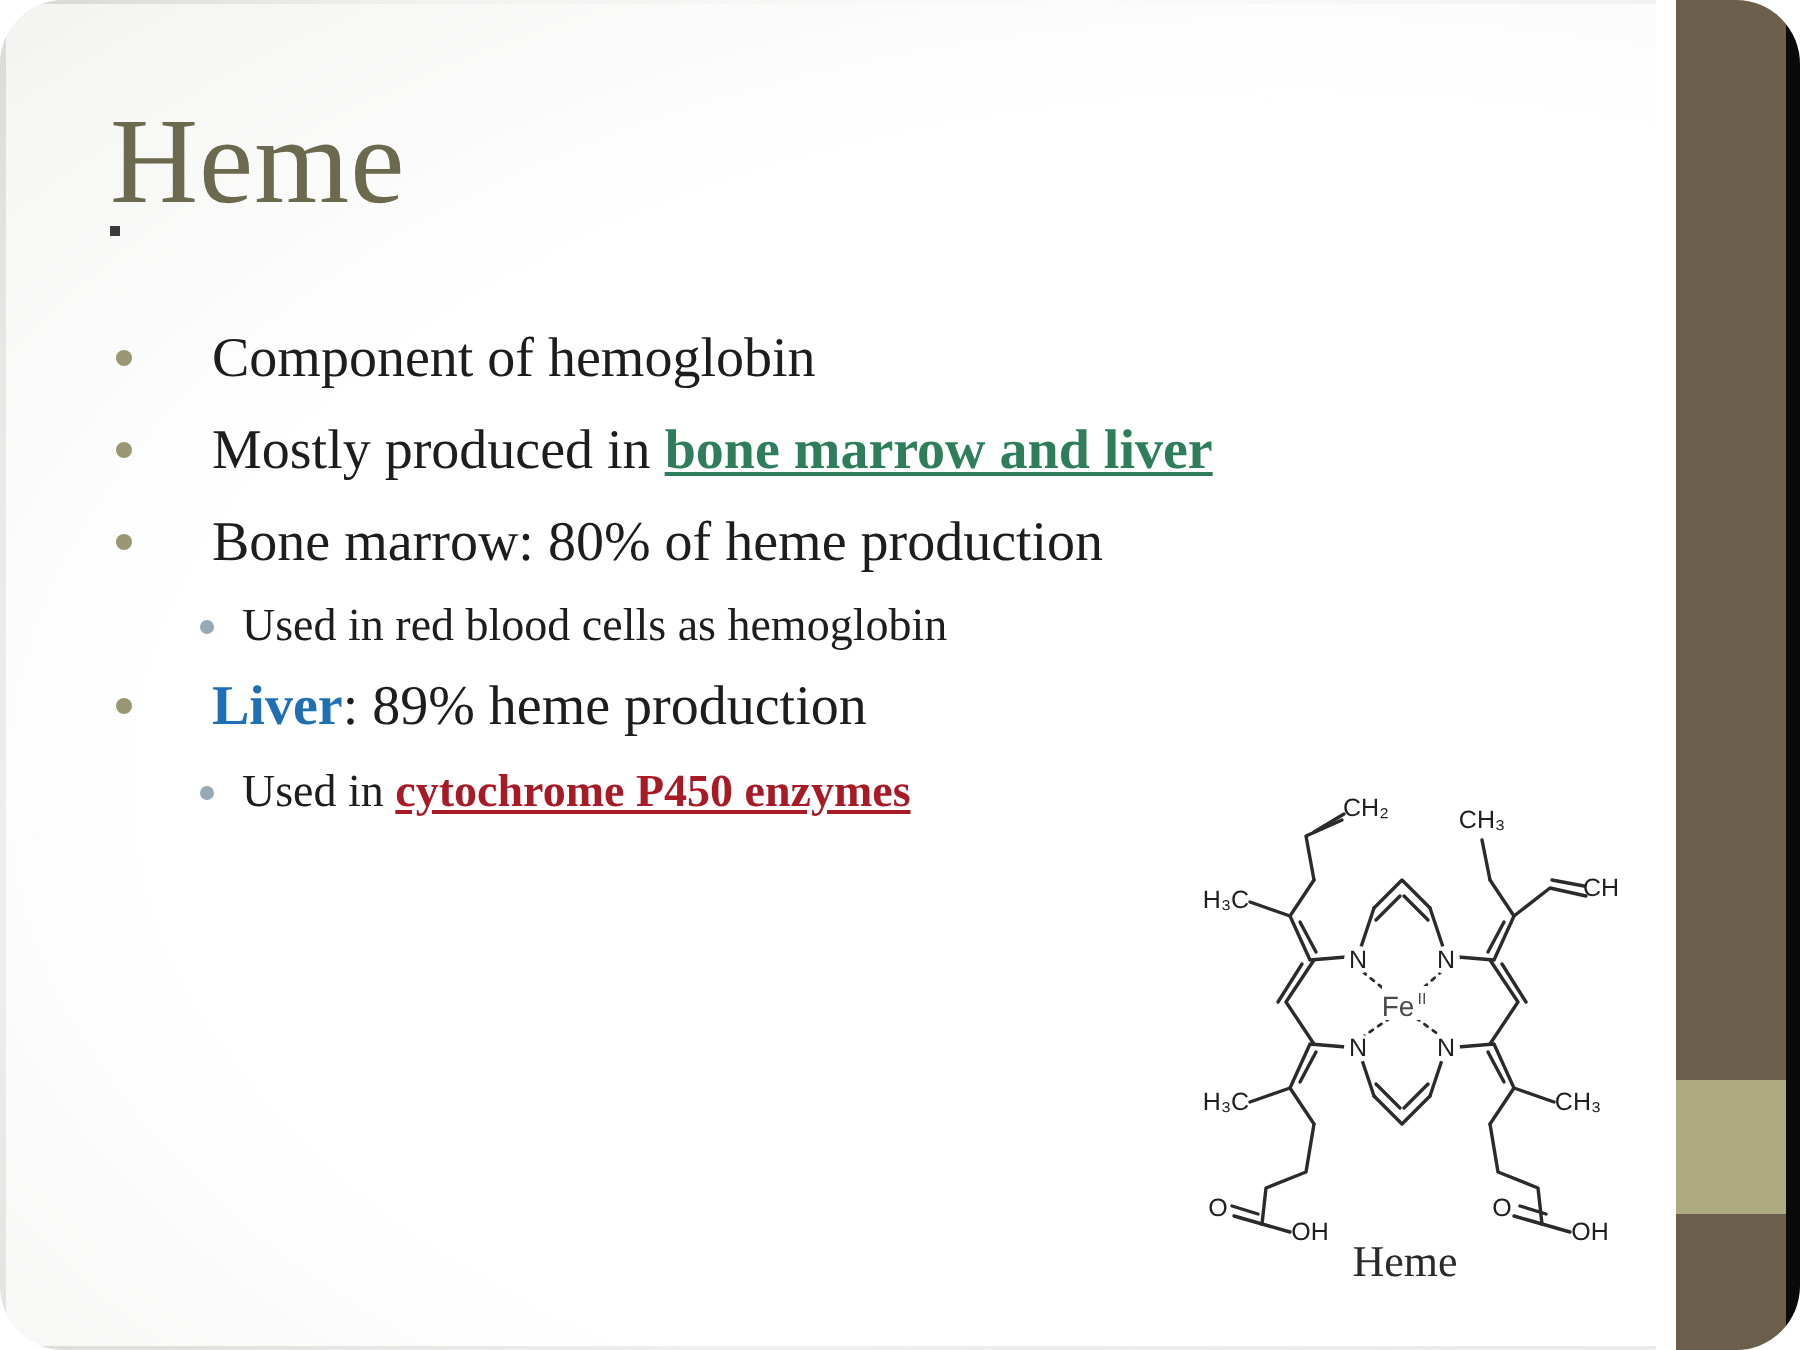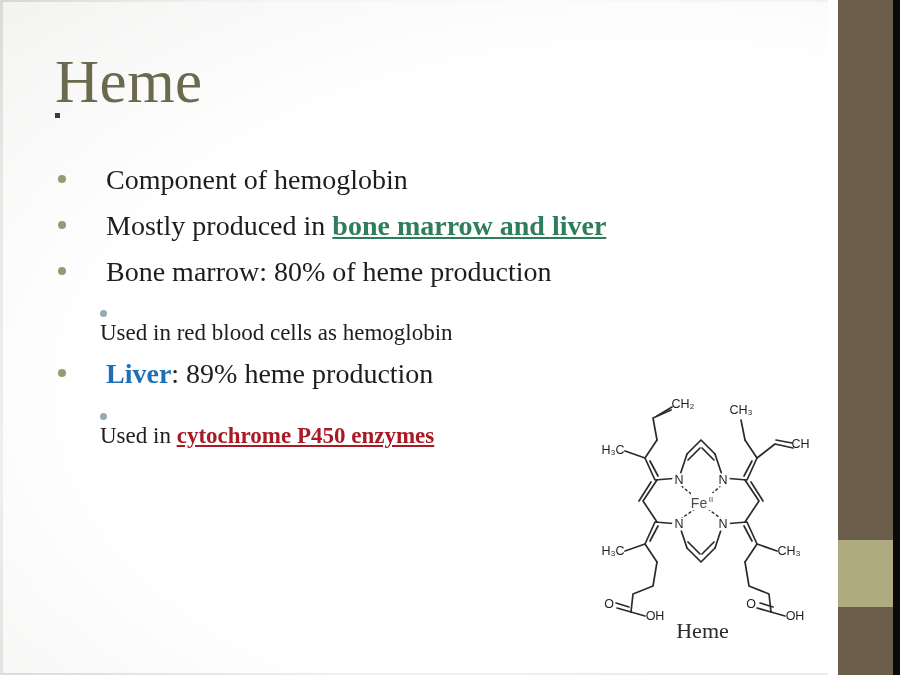--- a/index.html
+++ b/index.html
@@ -6,20 +6,21 @@
   html,body{margin:0;padding:0;}
   body{
     width:900px;height:675px;overflow:hidden;
     font-family:"Liberation Serif", serif;
     background:#ffffff;
   }
   #slide{
     position:relative;width:900px;height:675px;overflow:hidden;
     background:
       radial-gradient(120% 95% at 72% 58%, #ffffff 0%, #ffffff 52%, #f6f6f5 78%, #ececea 100%);
+    border-radius: 32px;
   }
   
   .edge-left{position:absolute;left:0;top:0;width:3px;height:675px;
     background:linear-gradient(180deg,#d9d9d7 0%,#e8e8e6 28%,#efefed 70%,#e2e2e0 100%);}
   .edge-top{position:absolute;left:0;top:0;width:900px;height:2px;
     background:linear-gradient(90deg,#d6d6d4 0%,#f2f2f0 24%,#fbfbfa 60%,#efefed 100%);}
   .edge-bottom{position:absolute;left:0;bottom:0;width:900px;height:2px;
     background:linear-gradient(90deg,#dcdcda 0%,#f0f0ee 40%,#e9e9e7 100%);}
 
   
@@ -34,21 +35,21 @@
     position:absolute;left:55px;top:50px;
     font-size:61px;line-height:1.05;color:#6c6a4e;
     letter-spacing:.5px;font-weight:400;
   }
   .title-dot{position:absolute;left:55px;top:113px;width:5px;height:5px;background:#3a3a3a;}
 
   
   .bullets{position:absolute;left:58px;top:160px;width:740px;}
   .li{display:flex;align-items:flex-start;}
   .li.lvl1{margin-bottom:6px;gap:24px;}
-  .li.lvl2{margin-bottom:4px;padding-left:42px;flex-direction:column;}
+  .li.lvl2{margin-bottom:4px;padding-left:42px;}
   .dot{flex:0 0 auto;border-radius:50%;}
   .lvl1 .dot{width:8px;height:8px;background:#9a9874;margin:15px 16px 0 0;}
   .lvl2 .dot{width:7px;height:7px;background:#96aab4;margin:13px 14px 0 0;}
   .txt{color:#1d1d1d;}
   .lvl1 .txt{font-size:28px;line-height:1.42;}
   .lvl2 .txt{font-size:23px;line-height:1.42;}
   .g{color:#2e7d5b;font-weight:bold;text-decoration:underline;}
   .b{color:#1f6fb5;font-weight:bold;}
   .r{color:#a81b26;font-weight:bold;text-decoration:underline;}
 

